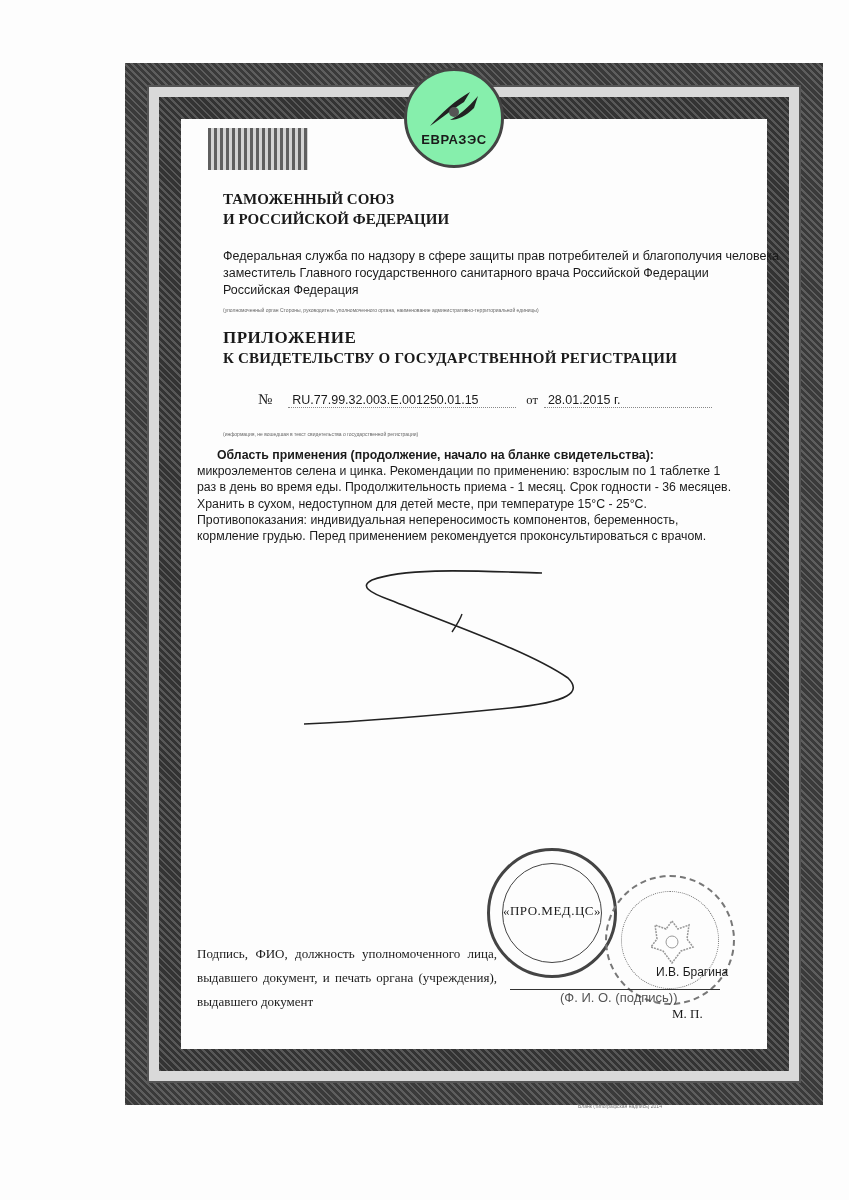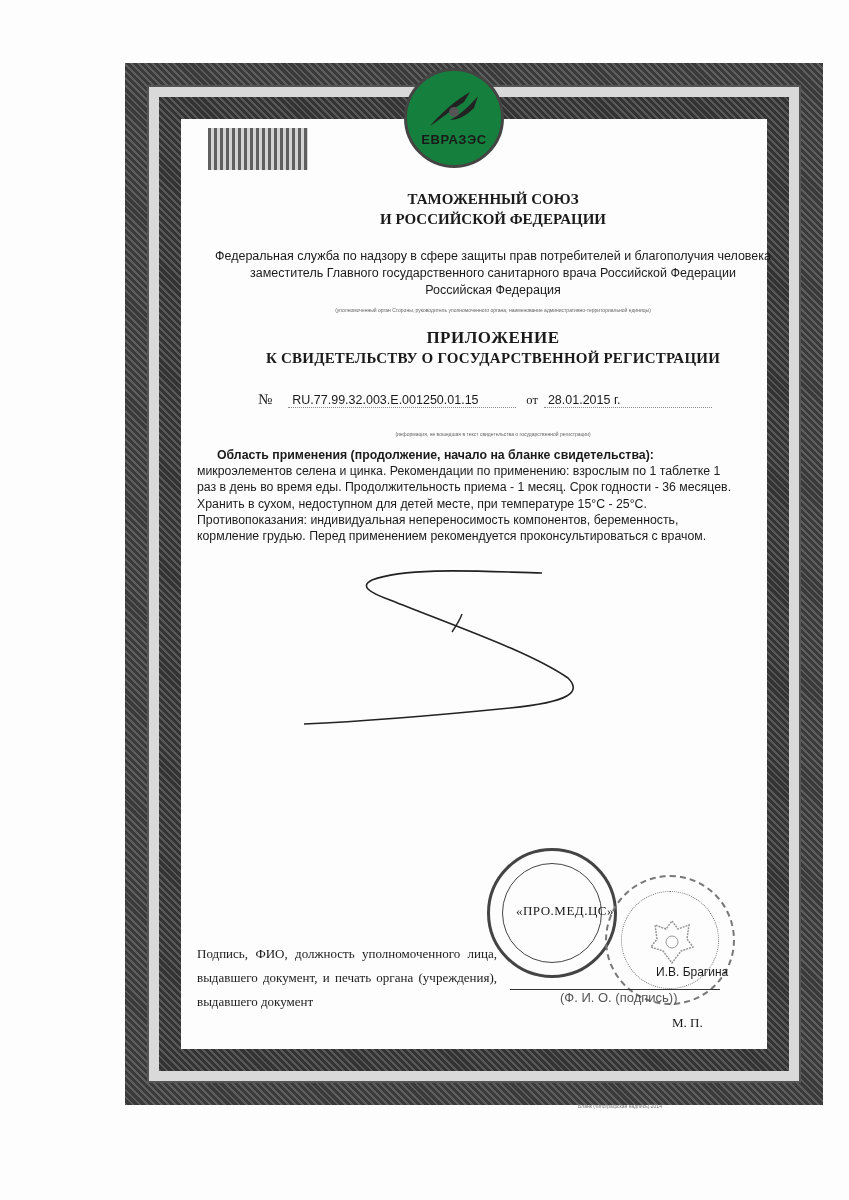--- a/index.html
+++ b/index.html
@@ -28,35 +28,35 @@
   .frame-outer::after, .frame-inner::after {
     content:""; position:absolute; inset:-22px;
     background-image:repeating-linear-gradient(45deg, rgba(255,255,255,0.18) 0 2px, transparent 2px 5px);
     pointer-events:none;
   }
   .content { position:absolute; left:181px; top:119px; width:586px; height:930px; background:#fdfdfd; }
 
   
   .logo {
     position:absolute; left:404px; top:68px; width:100px; height:100px; border-radius:50%;
-    background:#15803d; border:3px solid #444; box-sizing:border-box;
+    background:#86efac; border:3px solid #444; box-sizing:border-box;
     display:flex; flex-direction:column; align-items:center; justify-content:center;
   }
   .logo svg { width:56px; height:40px; }
   .logo-text { font-weight:bold; font-size:13px; letter-spacing:0.5px; margin-top:2px; }
 
   .qr {
     position:absolute; left:208px; top:128px; width:100px; height:42px;
     background-image:
       repeating-linear-gradient(90deg, #444 0 3px, #ccc 3px 6px),
       repeating-linear-gradient(0deg, rgba(255,255,255,0.6) 0 3px, transparent 3px 7px);
     opacity:0.85;
   }
 
-  .center { position:absolute; left:181px; width:624px; text-align:center; }
+  .center { position:absolute; left:181px; width:624px; text-align:left;padding-left:42px; }
   .serif { font-family:"Liberation Serif", serif; }
   .h-union { top:189px; font-size:15px; font-weight:bold; line-height:20px; }
   .h-union div { margin:0; }
   .agency { top:248px; font-size:12.5px; line-height:17px; }
   .caption-small { font-size:5px; color:#666; }
   .cap1 { top:307px; }
   .title1 { top:328px; font-size:17px; font-weight:900; letter-spacing:0.5px; }
   .title2 { top:350px; font-size:15px; font-weight:900; letter-spacing:0.2px; }
   .regline { position:absolute; top:391px; left:258px; font-size:12.5px; display:flex; align-items:baseline; }
   .regline .no { font-family:"Liberation Serif", serif; font-size:15px; margin-right:16px; }
@@ -70,31 +70,31 @@
 
   .signature { position:absolute; left:290px; top:560px; width:300px; height:180px; }
 
   .sig-label {
     position:absolute; left:197px; top:942px; width:300px; font-family:"Liberation Serif", serif;
     font-size:13px; line-height:24px; text-align:justify;
   }
   .sig-line { position:absolute; left:510px; top:989px; width:210px; border-top:1px solid #333; }
   .signer { position:absolute; left:656px; top:965px; font-size:12px;text-align:right; }
   .mp-sub { position:absolute; left:560px; top:990px; font-size:13px; color:#555; font-family:Liberation Sans, sans-serif; }
-  .mp { position:absolute; left:672px; top:1006px; font-size:13px; font-family:"Liberation Serif", serif;margin-top:9px; }
+  .mp { position:absolute; left:672px; top:1006px; font-size:13px; font-family:"Liberation Serif", serif; }
 
   .stamp1 {
     position:absolute; left:487px; top:848px; width:130px; height:130px; border-radius:50%;
     border:3px solid #444; box-sizing:border-box;
   }
   .stamp1::before {
     content:""; position:absolute; inset:12px; border-radius:50%; border:1.5px solid #444;
   }
   .stamp1-text {
-    position:absolute; left:0; right:0; top:52px; text-align:right;
+    position:absolute; left:0; right:0; top:52px; text-align:center;
     font-family:"Liberation Serif", serif; font-size:13px; letter-spacing:0.5px;
   }
   .stamp2 {
     position:absolute; left:605px; top:875px; width:130px; height:130px; border-radius:50%;
     border:2px dashed #777; box-sizing:border-box;
   }
   .stamp2::before { content:""; position:absolute; inset:14px; border-radius:50%; border:1px dotted #777; }
   .stamp2-emblem { position:absolute; left:40px; top:38px; width:50px; height:52px; opacity:0.6; }
 
   .footer-note { position:absolute; left:578px; top:1103px; font-size:5px; color:#777; }

